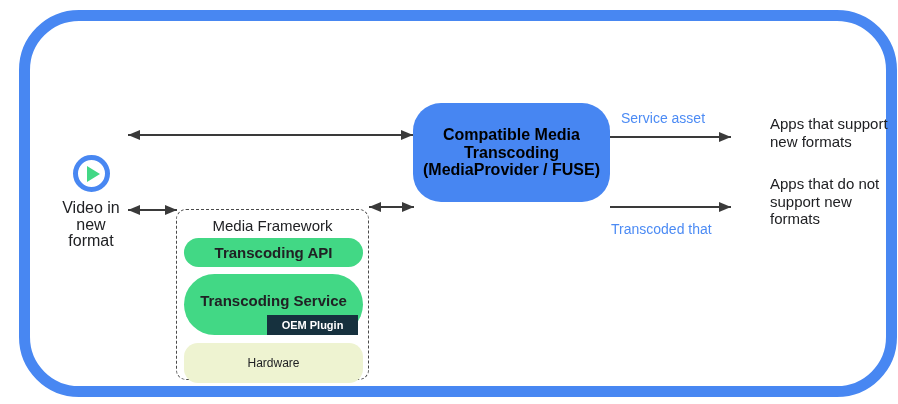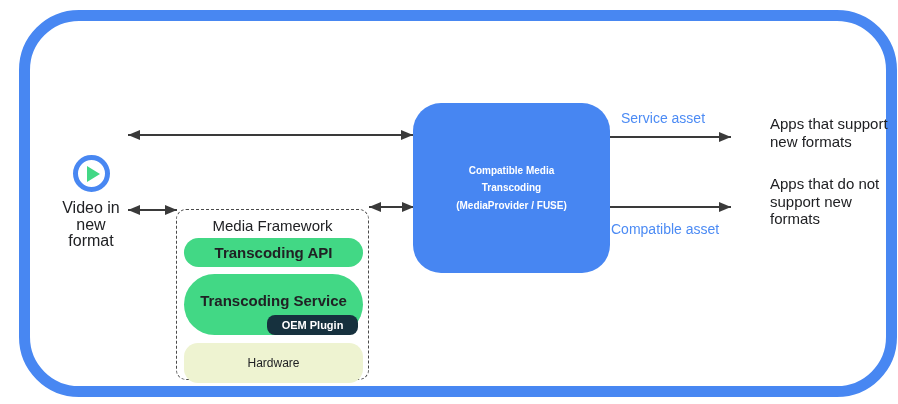--- a/index.html
+++ b/index.html
@@ -108,43 +108,43 @@
     text-align: right;
   }
   .pill-service .service-label {
     position: relative; top: -4px;
     font-weight: bold; font-size: 15px;
   }
   .pill-oem {
     position: absolute;
     right: 5px; bottom: 0;
     width: 91px; height: 20px;
-    border-radius: 8px;
+    border-radius: 0;
     background: var(--navy, #16313E);
     color: #ffffff;
     font-weight: bold; font-size: 11px;
     display: flex; align-items: center; justify-content: center;
   }
   .pill-hardware {
     top: 133px; height: 40px;
     border-radius: 14px;
     background: var(--cream, #EEF3D1);
     font-size: 12px;
   }
 
   
   .transcoder {
     position: absolute;
     left: 413px; top: 103px;
-    width: 197px; height: 170px;
+    width: 197px; height: 99px;
     border-radius: 28px;
     background: var(--box-blue, #4786F2);
-    color: #ffffff;
+    color: #000000;
     font-weight: bold;
-    font-size: 10px; line-height: 17.5px;
+    font-size: 16px; line-height: 17.5px;
     display: flex; align-items: center; justify-content: center;
     text-align: center;
   }
 
   
   .asset-label {
     position: absolute;
     color: var(--link-blue, #4C8BF4);
     font-size: 14px;
   }
@@ -191,20 +191,20 @@
     </div>
 
     <div class="pill pill-hardware">Hardware</div>
   </div>
 
   <div class="transcoder pre">Compatible Media
 Transcoding
 (MediaProvider / FUSE)</div>
 
   <div class="asset-label asset-original">Service asset</div>
-  <div class="asset-label asset-transcoded">Compatible asset</div>
+  <div class="asset-label asset-transcoded">Transcoded that</div>
 
   <div class="apps apps-support pre">Apps that support
 new formats</div>
   <div class="apps apps-no-support pre">Apps that do not
 support new formats</div>
 
 </div>
 
 </body></html>

